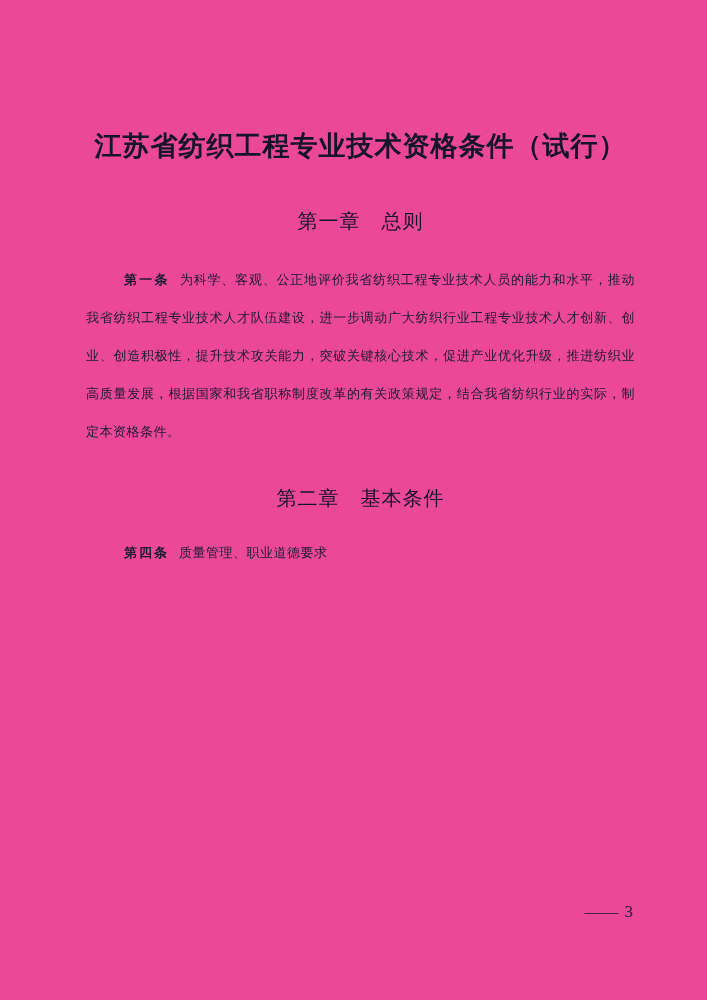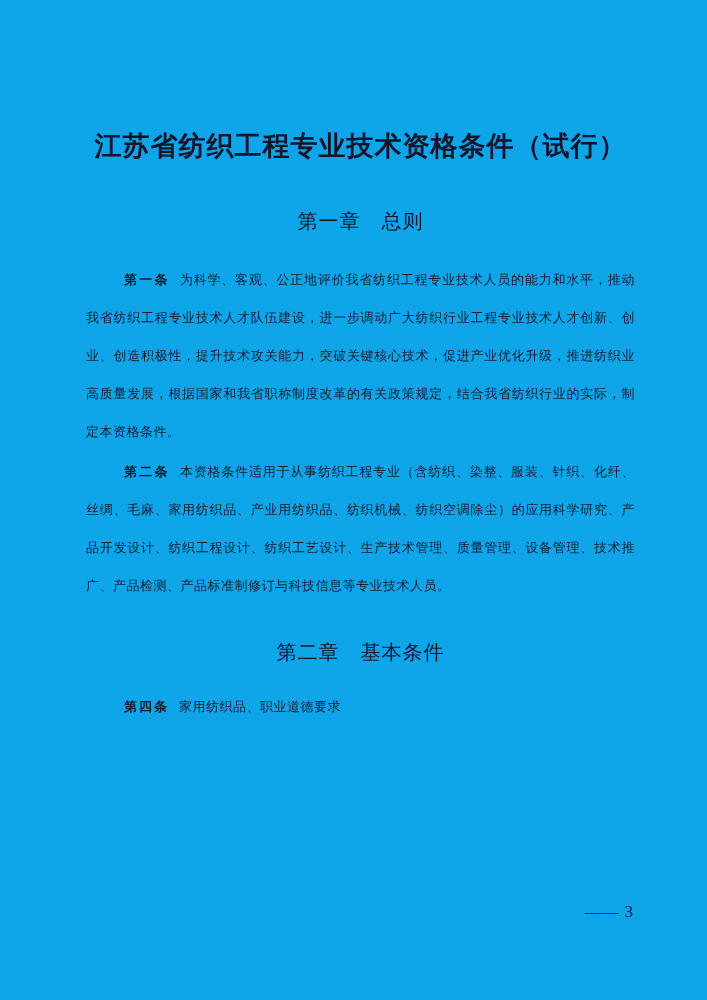--- a/index.html
+++ b/index.html
@@ -11,21 +11,21 @@
     width: 707px;
     height: 1000px;
     font-family: "Liberation Serif", "DejaVu Serif", serif;
     color: #1a1a2e;
     position: relative;
     overflow: hidden;
   }
   .page {
     position: absolute;
     inset: 0;
-    background: #0ea5e9;
+    background: #ec4899;
     padding: 0;
   }
   .content {
     position: absolute;
     left: 86px;
     right: 72px;
     top: 128px;
   }
   .doc-title {
     text-align: center;
@@ -89,29 +89,26 @@
   <div class="content">
 
     <h1 class="doc-title">江苏省纺织工程专业技术资格条件（试行）</h1>
 
     <h2 class="chapter-heading">第一章　总则</h2>
 
     <p class="para para-indent">
       <span class="lead">第一条</span><span>为科学、客观、公正地评价我省纺织工程专业技术人员的能力和水平，推动我省纺织工程专业技术人才队伍建设，进一步调动广大纺织行业工程专业技术人才创新、创业、创造积极性，提升技术攻关能力，突破关键核心技术，促进产业优化升级，推进纺织业高质量发展，根据国家和我省职称制度改革的有关政策规定，结合我省纺织行业的实际，制定本资格条件。</span>
     </p>
 
-    <p class="para para-indent">
-      <span class="lead">第二条</span><span>本资格条件适用于从事纺织工程专业（含纺织、染整、服装、针织、化纤、丝绸、毛麻、家用纺织品、产业用纺织品、纺织机械、纺织空调除尘）的应用科学研究、产品开发设计、纺织工程设计、纺织工艺设计、生产技术管理、质量管理、设备管理、技术推广、产品检测、产品标准制修订与科技信息等专业技术人员。</span>
-    </p>
 
 
     <h2 class="chapter-heading second">第二章　基本条件</h2>
 
     <p class="para para-indent para-last">
-      <span class="lead">第四条</span><span>家用纺织品、职业道德要求</span>
+      <span class="lead">第四条</span><span>质量管理、职业道德要求</span>
     </p>
 
   </div>
 
   <div class="footer">
     <span class="dash">——</span><span>3</span>
   </div>
 </div>
 
 </body></html>

